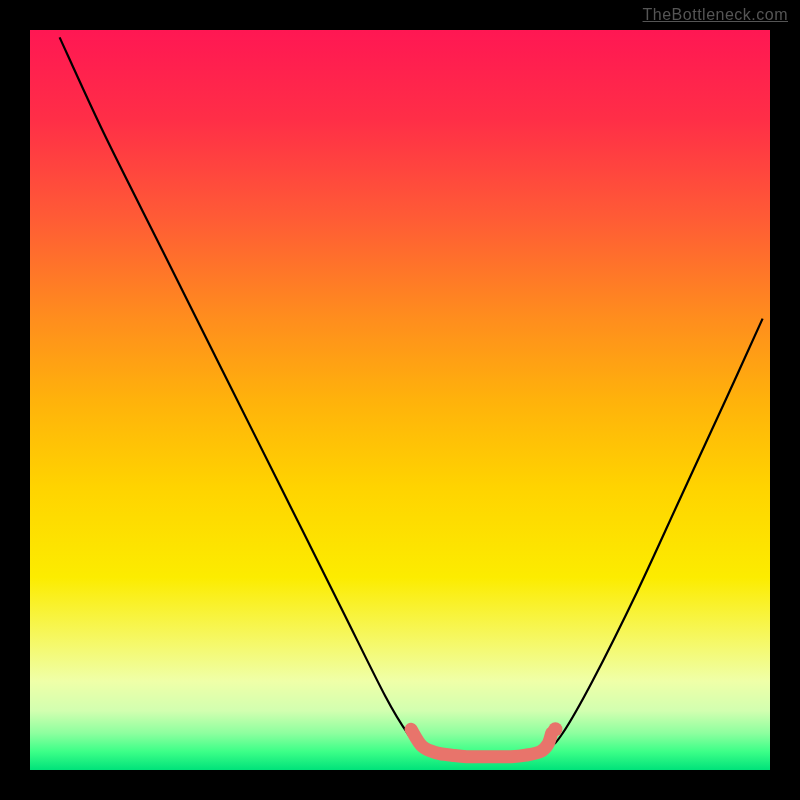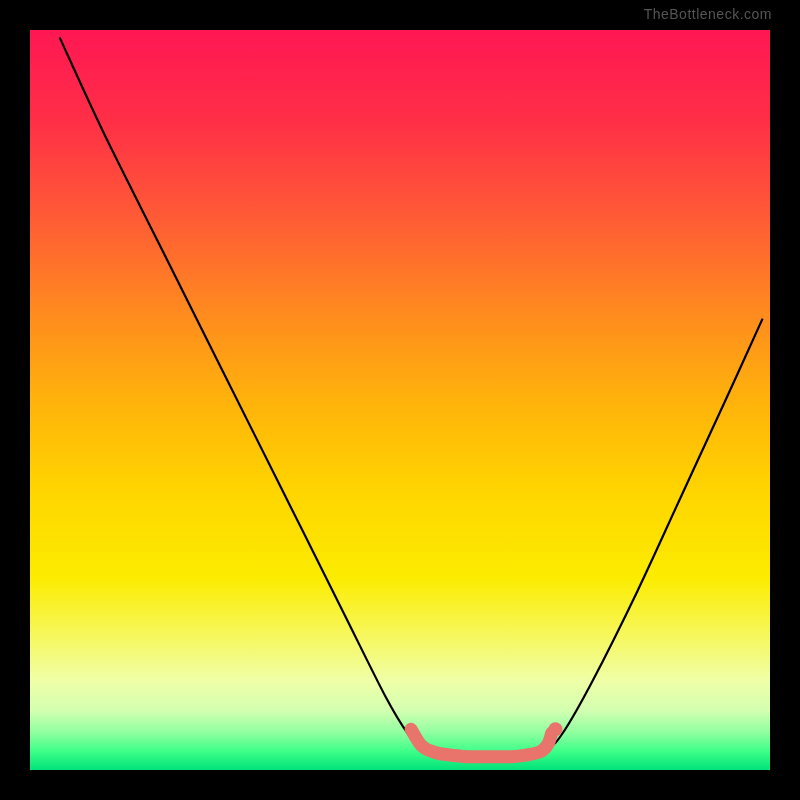--- a/index.html
+++ b/index.html
@@ -7,26 +7,27 @@
     padding: 0;
     width: 800px;
     height: 800px;
     background: #000;
     position: relative;
     font-family: Arial, sans-serif;
   }
   .watermark {
     position: absolute;
     top: 6px;
-    right: 28px;
+    right: 12px;
     color: #555;
-    font-size: 14px;
+    font-size: 16px;
     font-weight: 500;
     letter-spacing: 0.5px;
     z-index: 10;
+    text-decoration: underline;
   }
   .chart-container {
     position: absolute;
     left: 30px;
     top: 30px;
     width: 740px;
     height: 740px;
   }
   svg {
     display: block;

